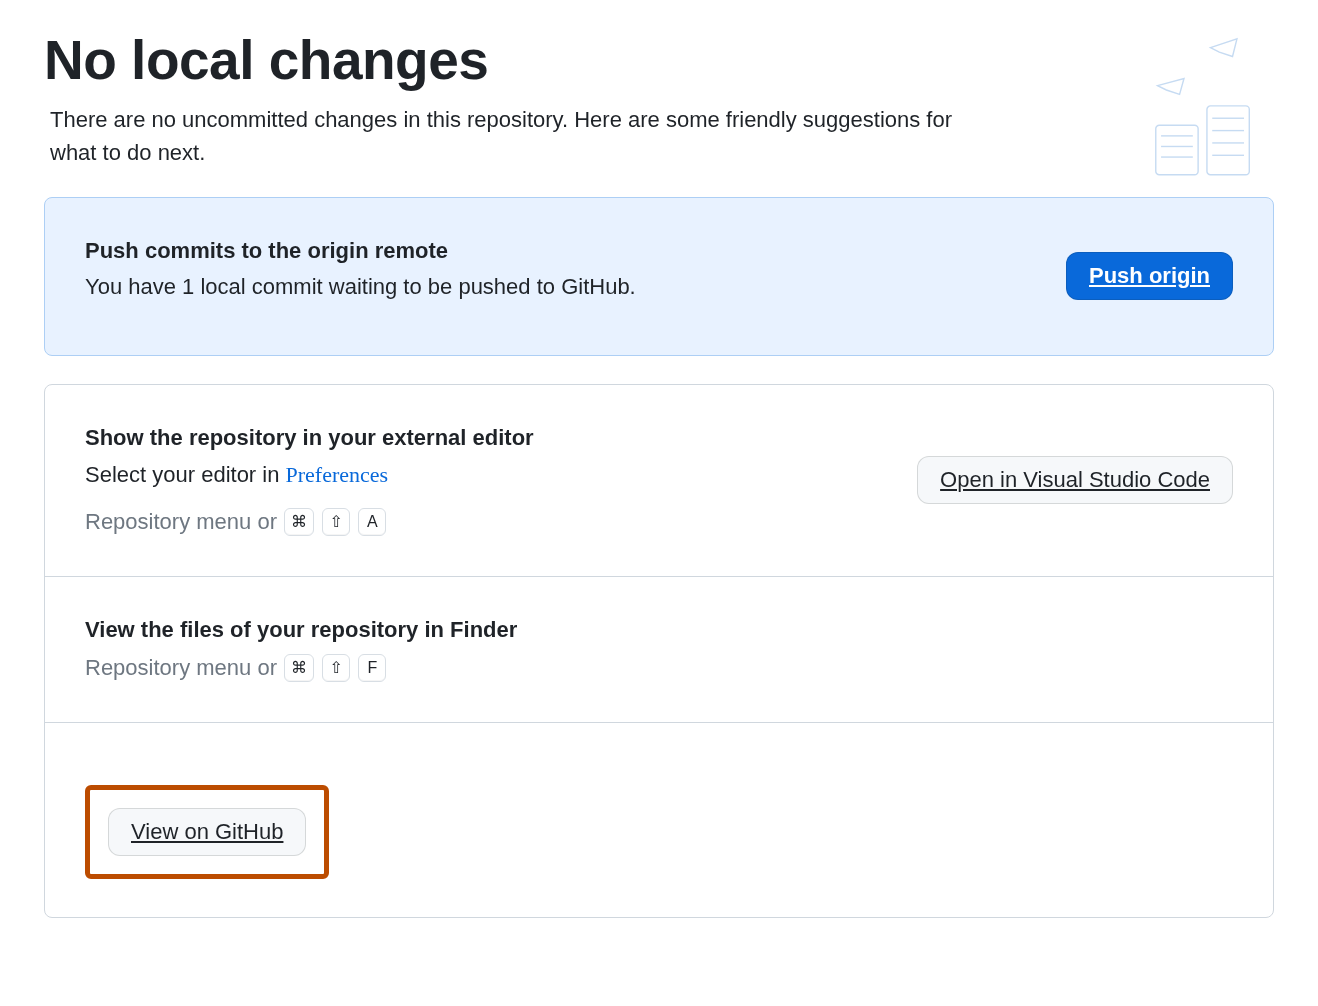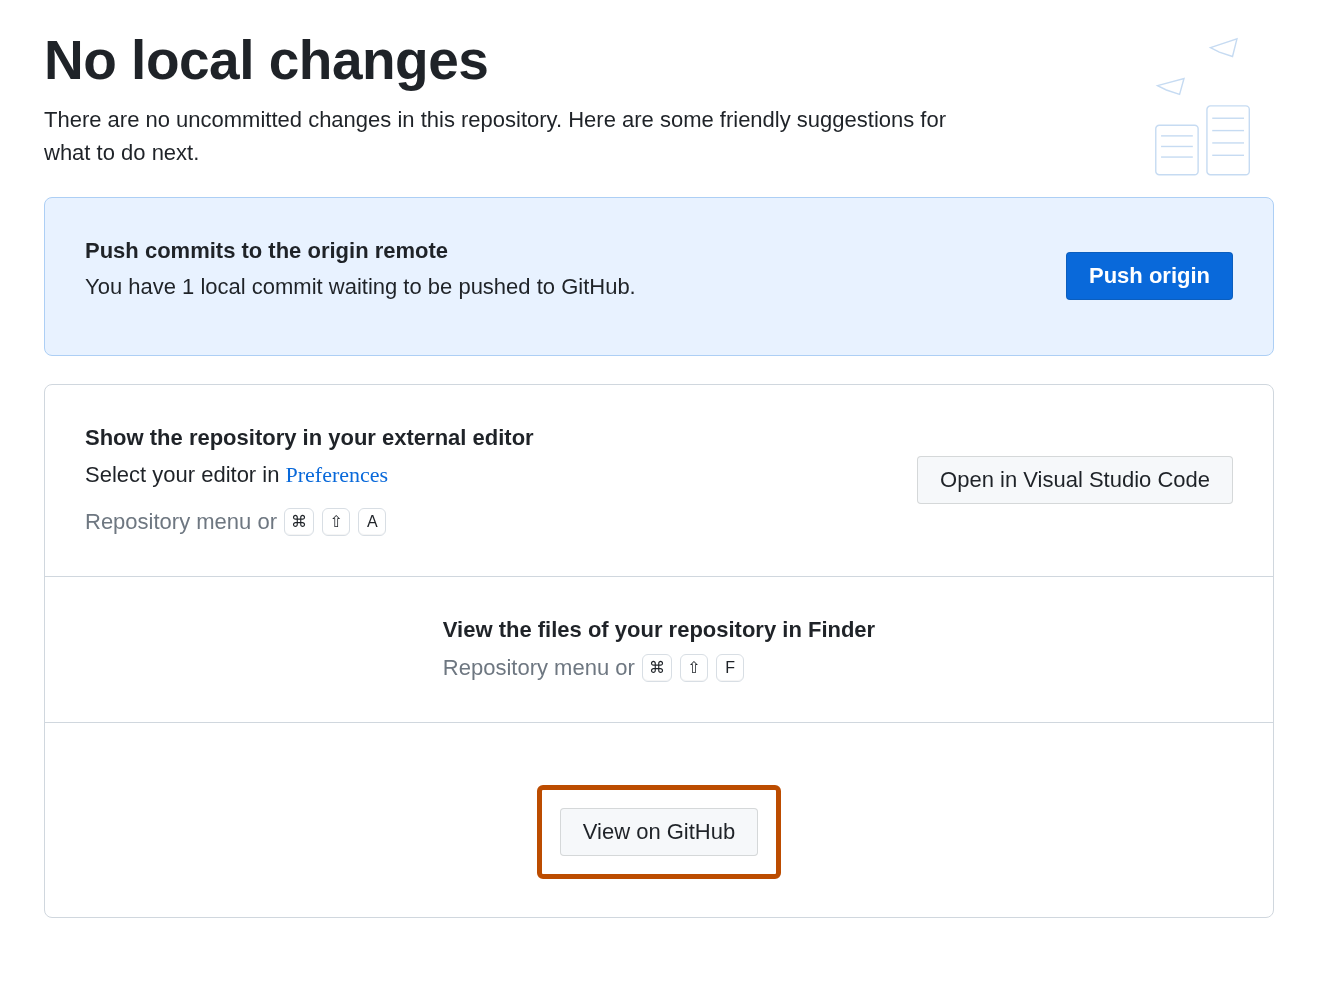--- a/index.html
+++ b/index.html
@@ -36,21 +36,21 @@
       line-height: 1.1;
       margin: 0 0 12px 0;
       letter-spacing: -0.5px;
     }
 
     .subtitle {
       font-size: 22px;
       line-height: 1.5;
       color: var(--fg-default);
       max-width: 950px;
-      margin: 0;
+      margin: 6px;
     }
 
     .paper-planes {
       position: absolute;
       top: 0;
       right: 0;
       width: 180px;
       height: 150px;
       pointer-events: none;
     }
@@ -71,21 +71,20 @@
     .row {
       display: flex;
       align-items: center;
       justify-content: space-between;
       gap: 24px;
       padding: 38px 40px;
     }
 
     .card .row + .row {
       border-top: 1px solid var(--border-default);
-      flex-direction: column;
     }
 
     .row-left { flex: 1; min-width: 0; }
     .row-right { flex-shrink: 0; }
 
     .row-title {
       font-size: 22px;
       font-weight: 600;
       color: var(--fg-default);
       line-height: 1.4;
@@ -130,26 +129,27 @@
     }
 
     .btn {
       display: inline-flex;
       align-items: center;
       justify-content: center;
       font-size: 22px;
       font-weight: 500;
       line-height: 1;
       padding: 12px 22px;
-      border-radius: 4px;
+      border-radius: 12px;
       border: 1px solid rgba(27,31,36,0.15);
       background: var(--btn-bg);
       color: var(--fg-default);
       cursor: pointer;
       white-space: nowrap;
+      text-decoration: underline;
     }
 
     .btn.primary {
       background: var(--btn-primary-bg);
       color: var(--btn-primary-fg);
       border-color: rgba(27,31,36,0.15);
       font-weight: 600;
     }
 
     .highlight-frame {

